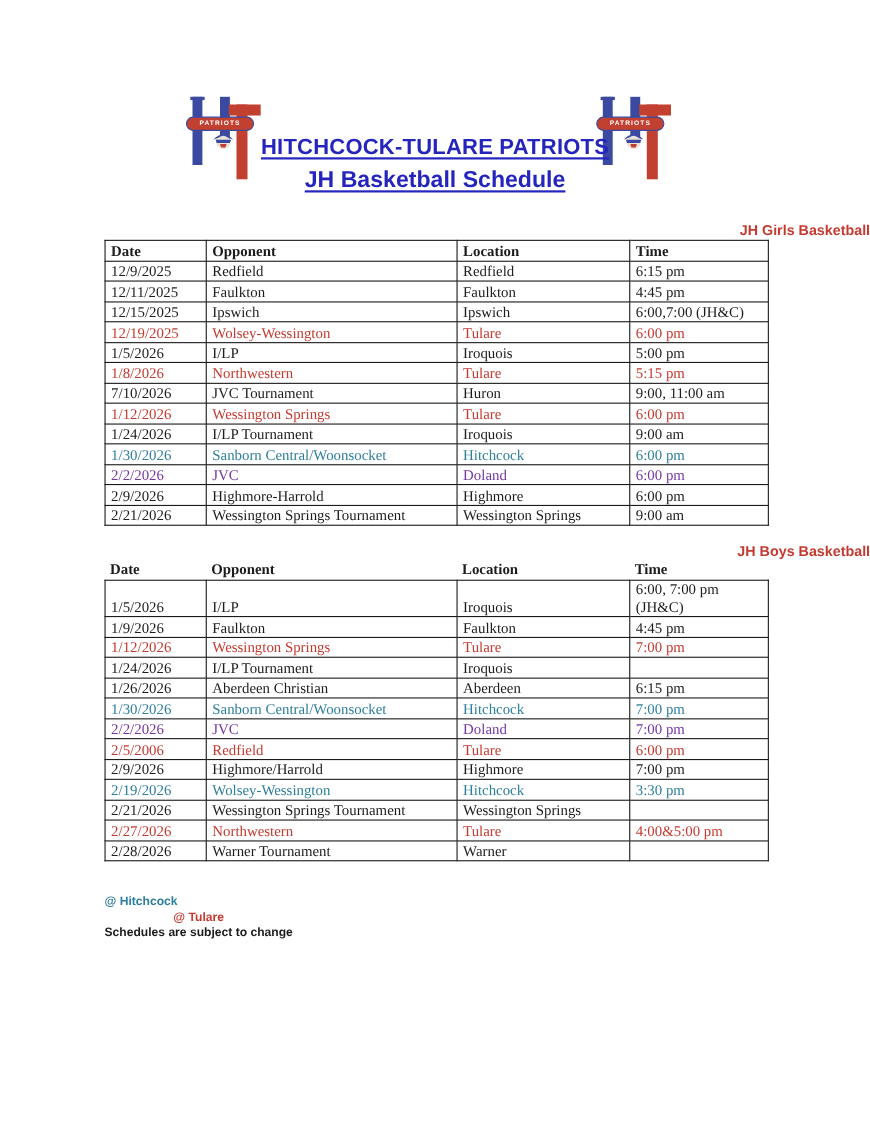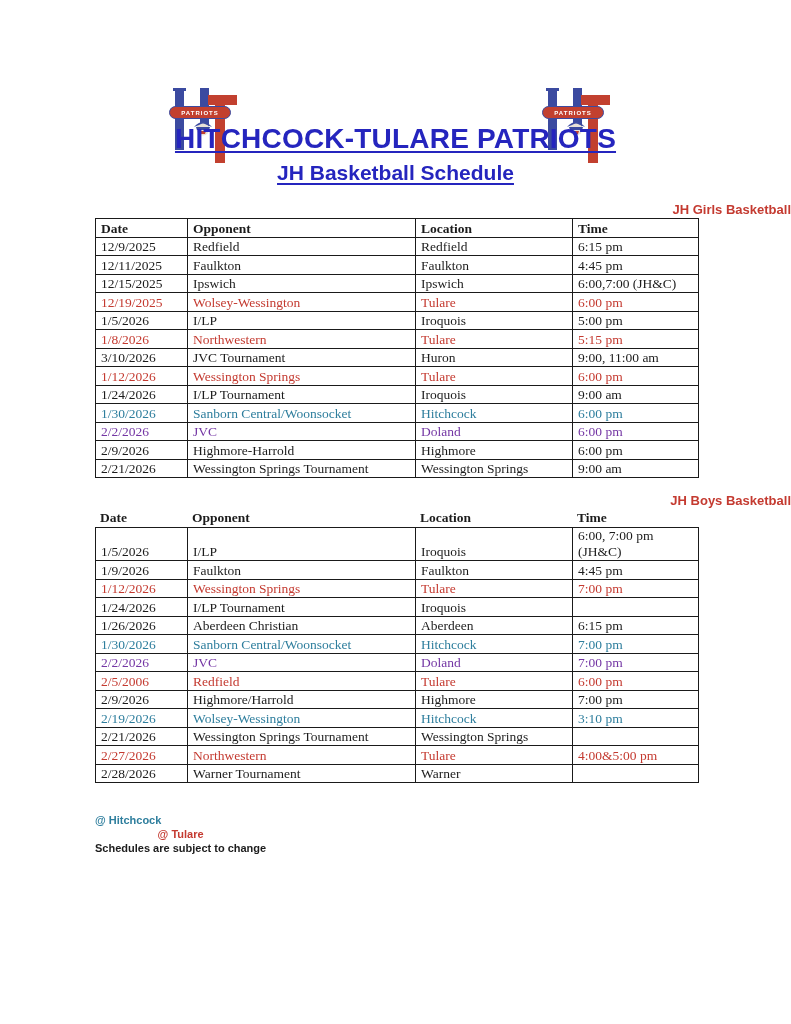--- a/index.html
+++ b/index.html
@@ -8,21 +8,21 @@
     position:relative;
     width:791px; height:1024px;
     background:#ffffff;
     font-family:"Liberation Sans", sans-serif;
     overflow:hidden;
   }
 
   
   .titles { position:absolute; top:123px; left:0; width:100%; text-align:center; }
   .title-1 {
-    font-size:28px; font-weight:bold; color:var(--title_blue);
+    font-size:20px; font-weight:bold; color:var(--title_blue);
     text-decoration:underline; text-underline-offset:3px; text-decoration-thickness:2px;
     letter-spacing:0.2px;
   }
   .title-2 {
     margin-top:6px;
     font-size:21px; font-weight:bold; color:var(--title_blue);
     text-decoration:underline; text-underline-offset:3px; text-decoration-thickness:2px;
   }
 
   
@@ -181,21 +181,21 @@
           <td>Iroquois</td>
           <td>5:00 pm</td>
         </tr>
         <tr class="c-red">
           <td>1/8/2026</td>
           <td>Northwestern</td>
           <td>Tulare</td>
           <td>5:15 pm</td>
         </tr>
         <tr class="c-black">
-          <td>3/10/2026</td>
+          <td>7/10/2026</td>
           <td>JVC Tournament</td>
           <td>Huron</td>
           <td>9:00, 11:00 am</td>
         </tr>
         <tr class="c-red">
           <td>1/12/2026</td>
           <td>Wessington Springs</td>
           <td>Tulare</td>
           <td>6:00 pm</td>
         </tr>
@@ -299,21 +299,21 @@
         <tr class="c-black">
           <td>2/9/2026</td>
           <td>Highmore/Harrold</td>
           <td>Highmore</td>
           <td>7:00 pm</td>
         </tr>
         <tr class="c-teal">
           <td>2/19/2026</td>
           <td>Wolsey-Wessington</td>
           <td>Hitchcock</td>
-          <td>3:10 pm</td>
+          <td>3:30 pm</td>
         </tr>
         <tr class="c-black">
           <td>2/21/2026</td>
           <td>Wessington Springs Tournament</td>
           <td>Wessington Springs</td>
           <td></td>
         </tr>
         <tr class="c-red">
           <td>2/27/2026</td>
           <td>Northwestern</td>

